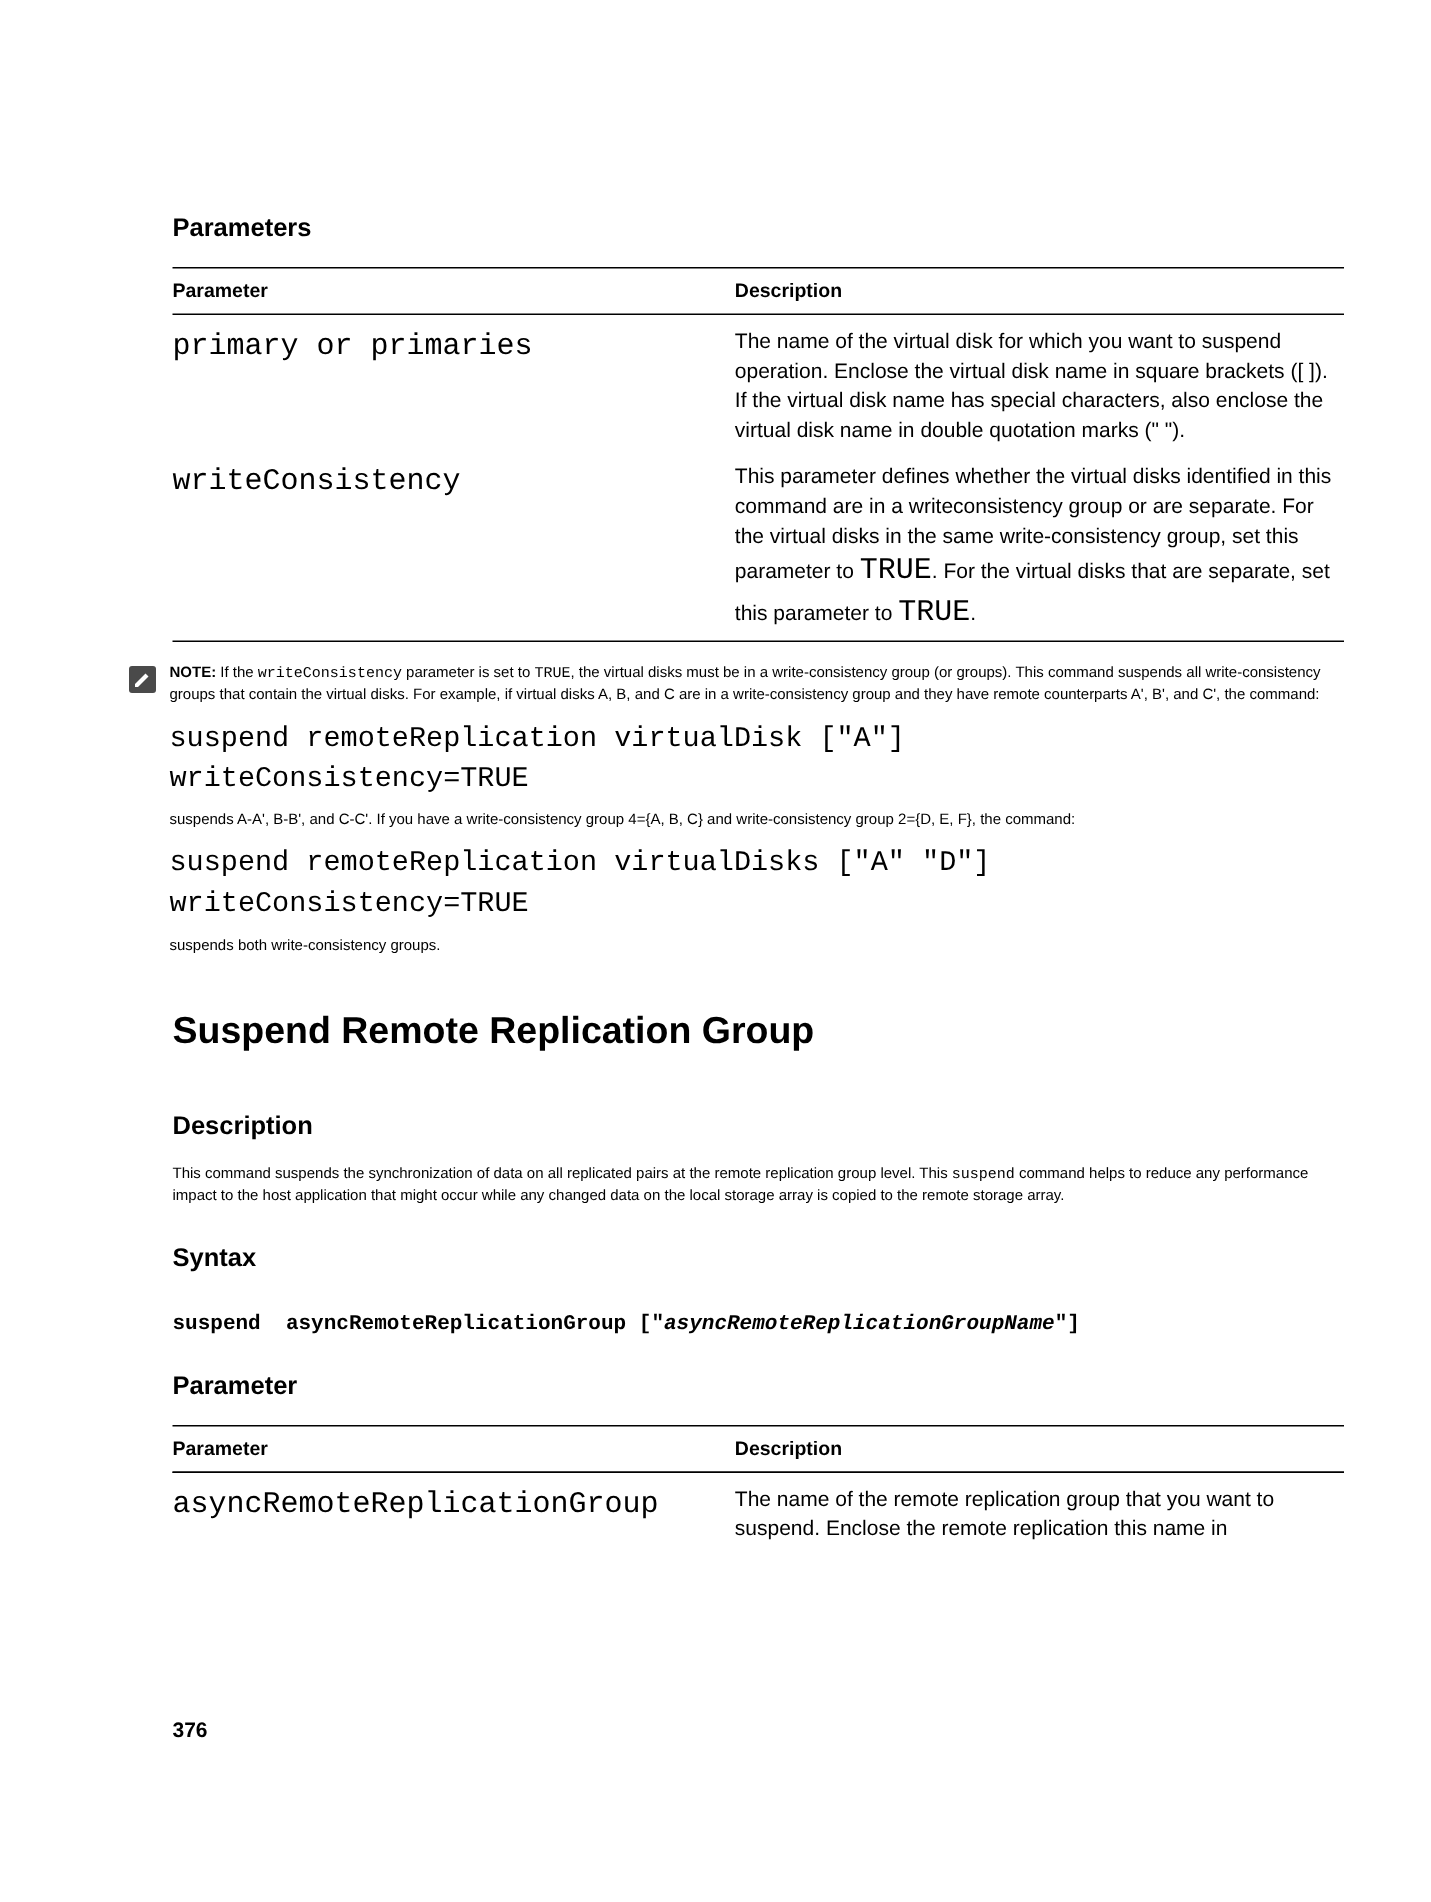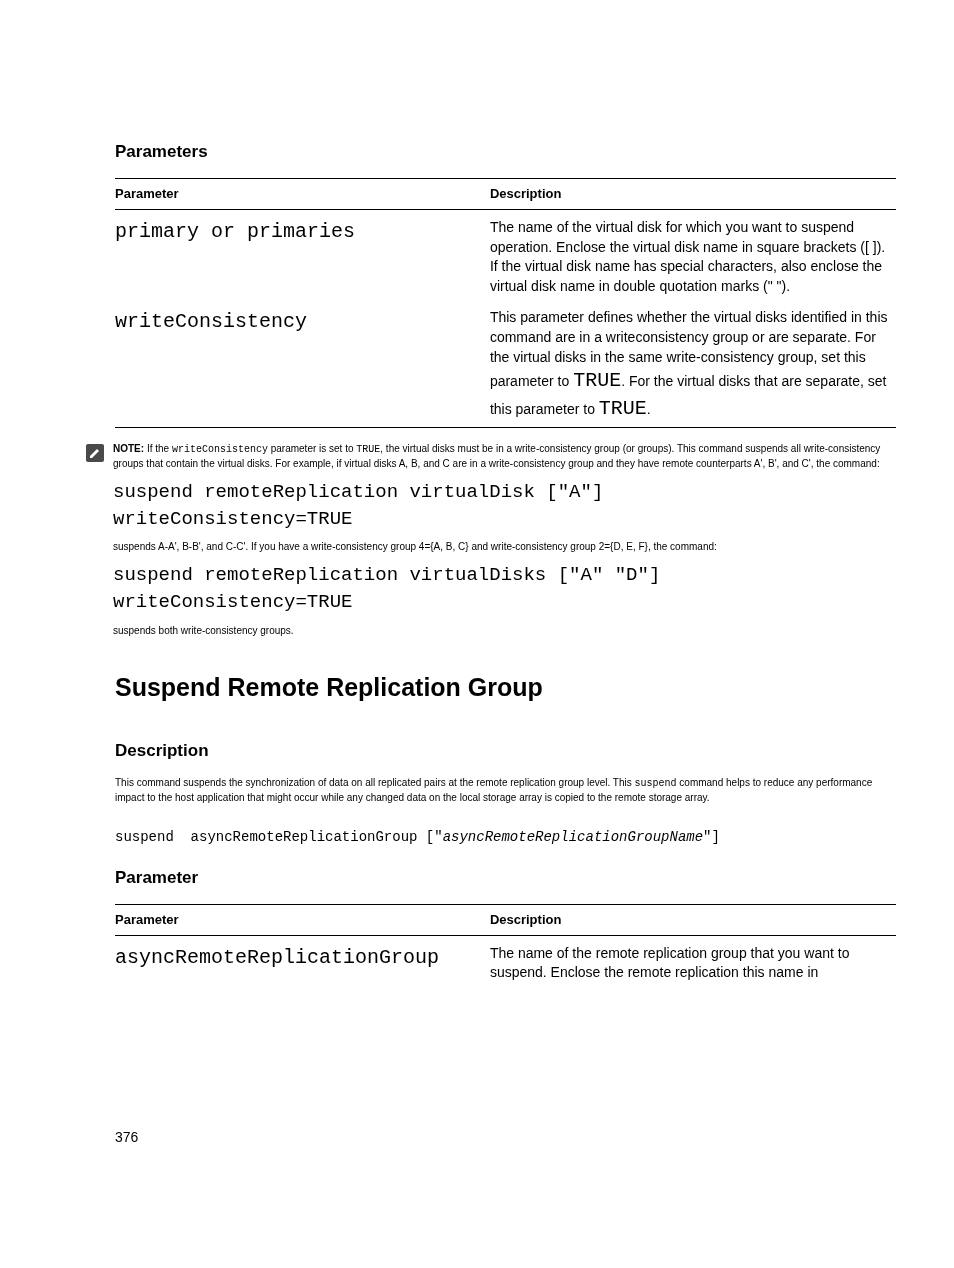--- a/index.html
+++ b/index.html
@@ -78,31 +78,33 @@
   pre.cmd {
     font-family: "Courier New", Courier, monospace;
     font-size: 19px;
     margin: 4px 0 8px 0;
     white-space: pre-wrap;
   }
   pre.syntax {
     font-family: "Courier New", Courier, monospace;
     font-size: 14px;
     margin: 23px 0 18px 0;
+    font-weight: bold;
   }
   pre.syntax .ital { font-style: italic; }
   .para {
     font-size: 10px;
     margin: 0 0 8px 0;
   }
   .page-num {
     position: absolute;
     left: 115px;
-    bottom: 120px;
+    bottom: 104px;
     font-size: 14px;
+    font-weight: bold;
   }
 </style>
 </head>
 <body>
 
 <div class="page">
 
   <h3 class="section">Parameters</h3>
 
   <table class="params">
@@ -140,20 +142,21 @@
 writeConsistency=TRUE</pre>
       <p class="para">suspends both write-consistency groups.</p>
     </div>
   </div>
 
   <h2 class="topic">Suspend Remote Replication Group</h2>
 
   <h3 class="section">Description</h3>
   <p class="para" style="margin-bottom:22px;"><span>This command suspends the synchronization of data on all replicated pairs at the remote replication group level. This </span><span class="mono">suspend</span><span> command helps to reduce any performance impact to the host application that might occur while any changed data on the local storage array is copied to the remote storage array.</span></p>
 
+  <h3 class="section">Syntax</h3>
   <pre class="syntax"><span>suspend  asyncRemoteReplicationGroup ["</span><span class="ital">asyncRemoteReplicationGroupName</span><span>"]</span></pre>
 
   <h3 class="section">Parameter</h3>
   <table class="params">
     <thead>
       <tr>
         <th class="colp">Parameter</th>
         <th>Description</th>
       </tr>
     </thead>

